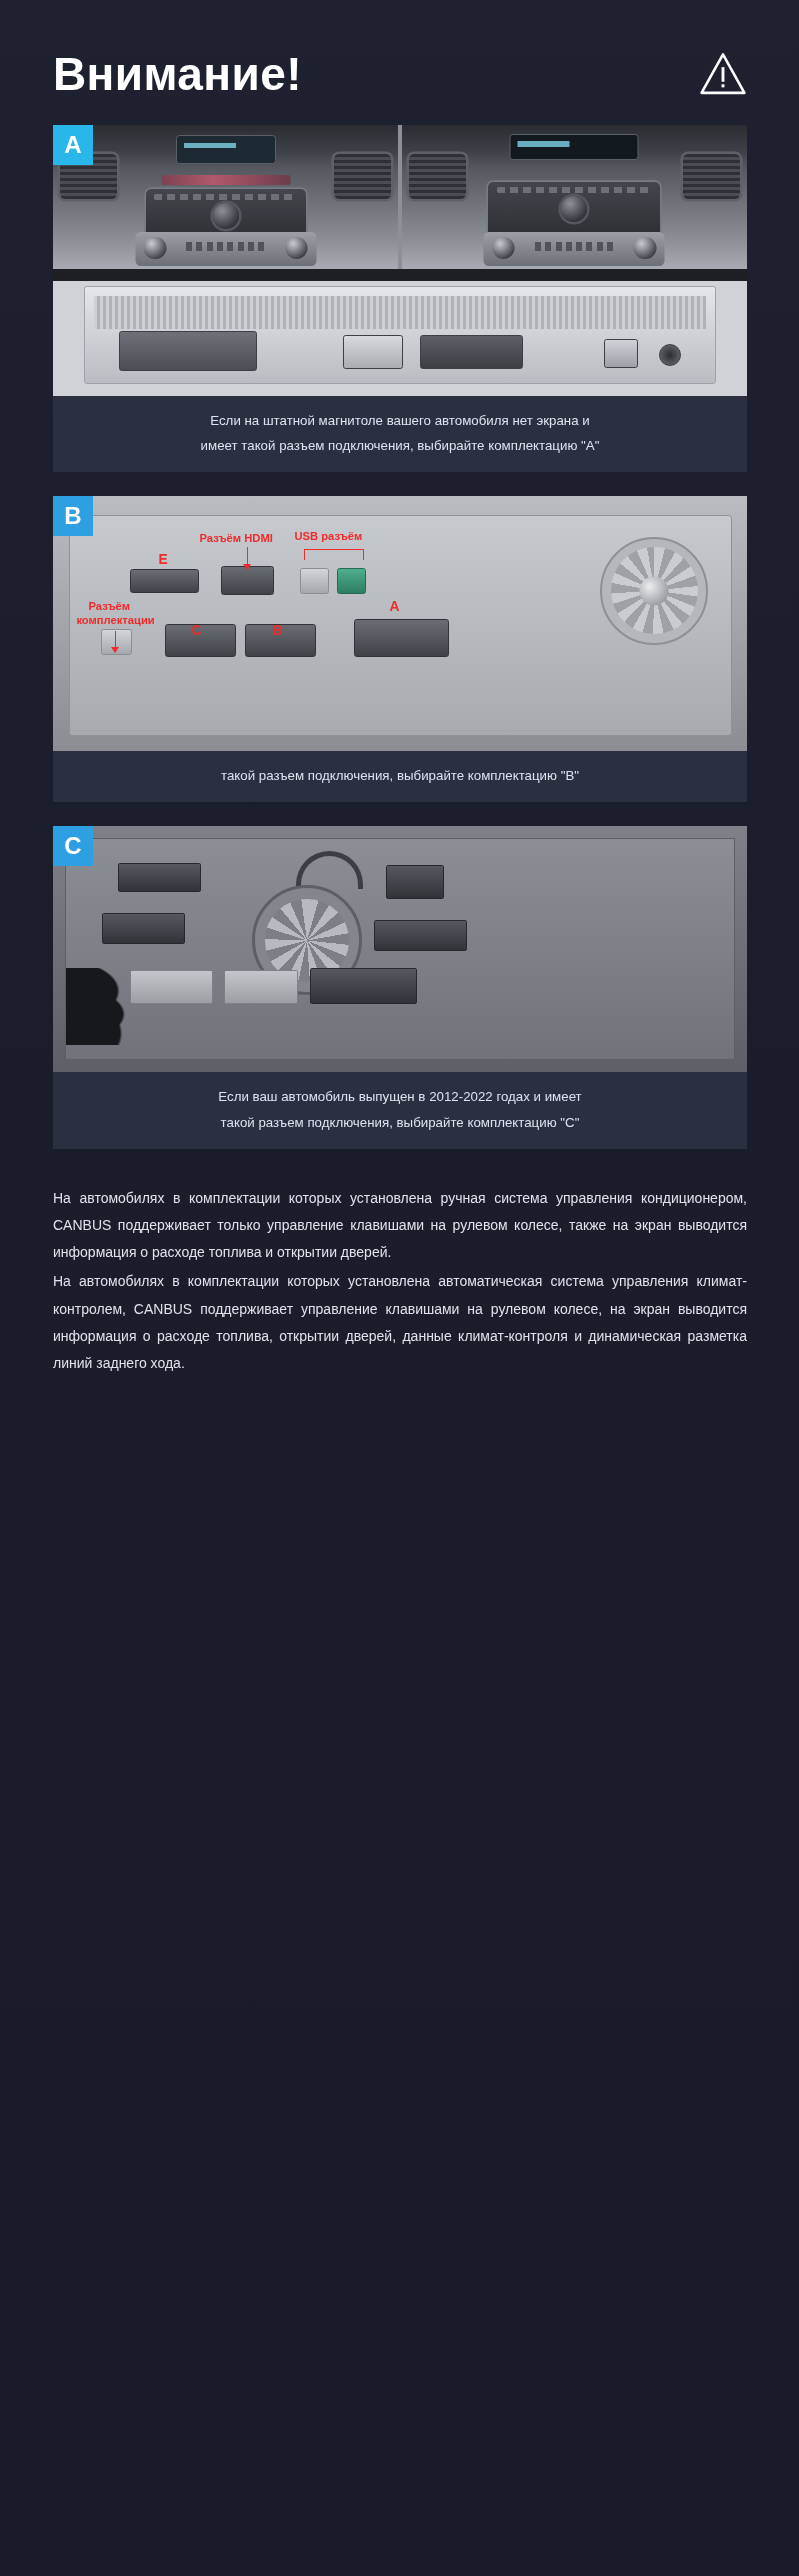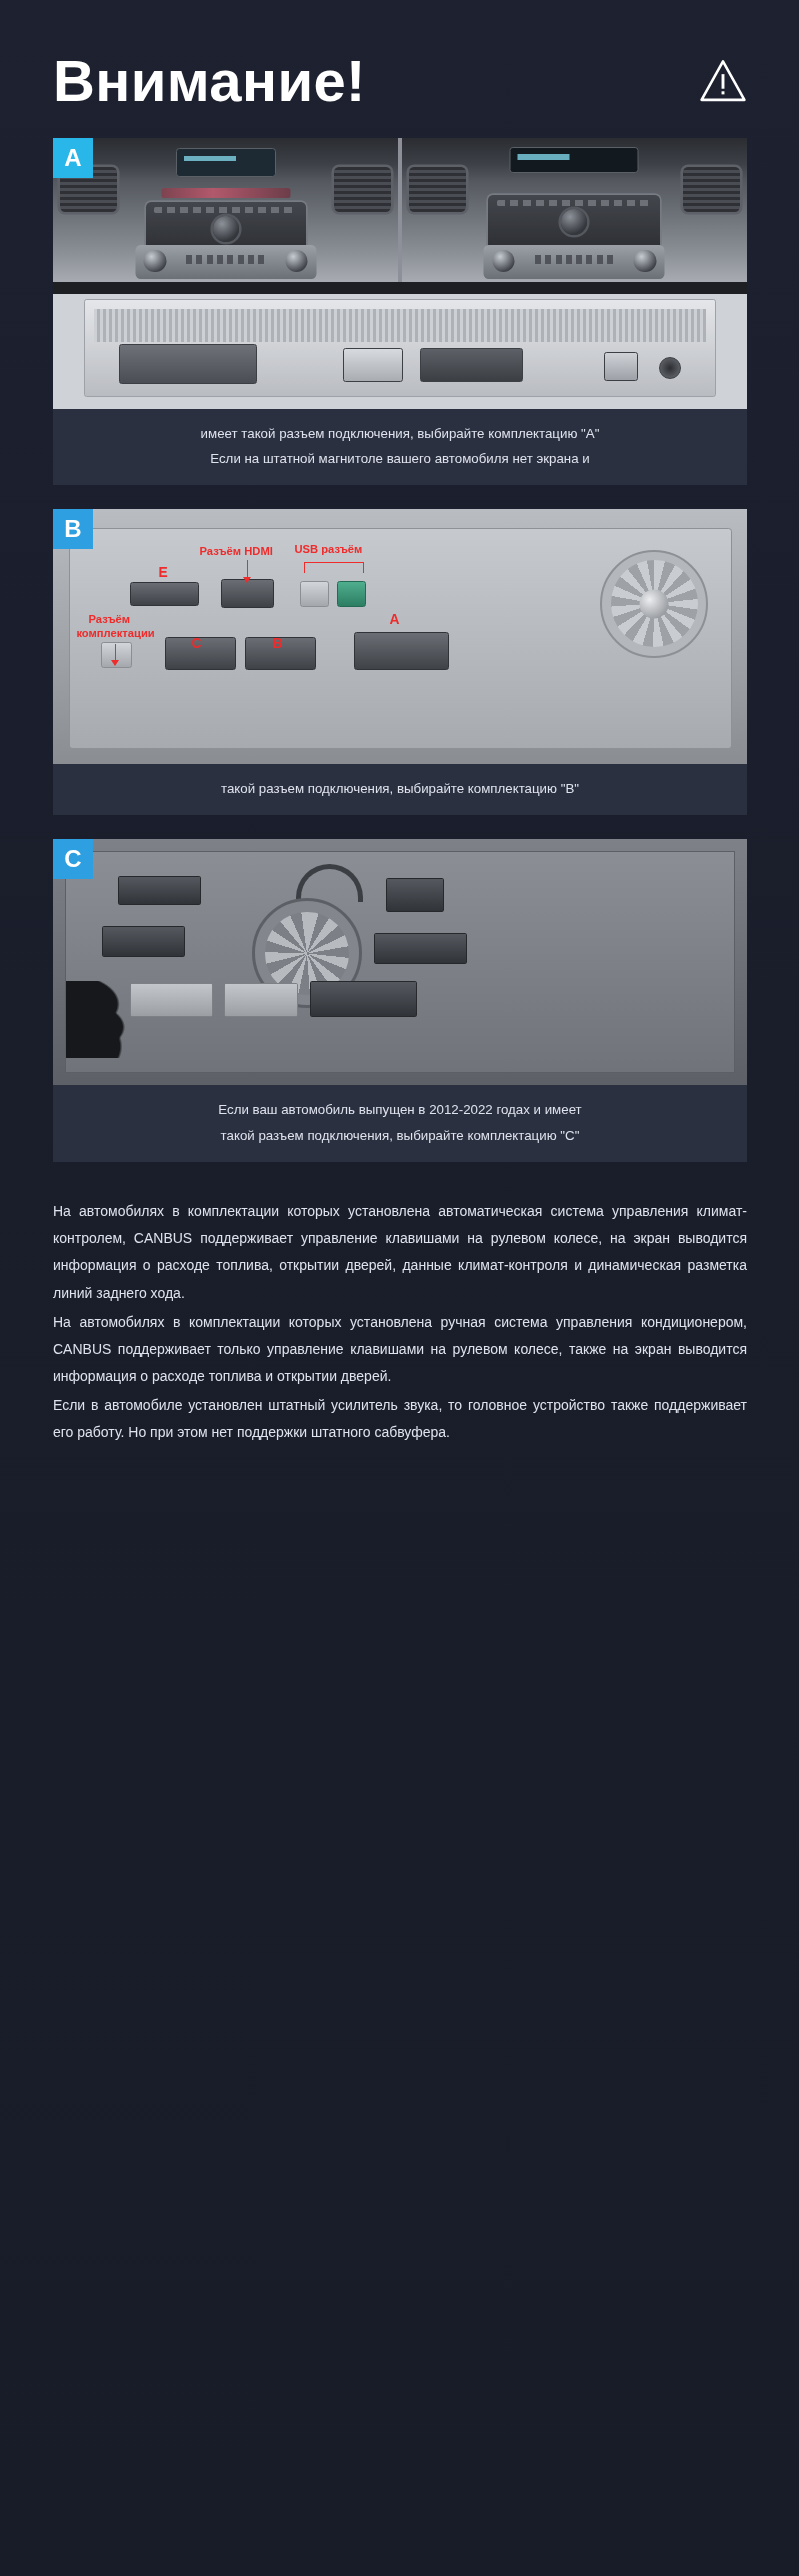--- a/index.html
+++ b/index.html
@@ -17,21 +17,21 @@
     overflow: hidden;
   }
   
   .header {
     display: flex;
     align-items: center;
     justify-content: space-between;
     padding: 47px 53px 0 53px;
   }
   .title {
-    font-size: 58px;
+    font-size: 46px;
     font-weight: bold;
     color: #ffffff;
     letter-spacing: 0.4px;
     text-align: right;
   }
   .warn-icon { width: 48px; height: 48px; }
   .warn-icon svg { display: block; }
 
   .intro {
     margin: 34px 53px 0 53px;
@@ -392,22 +392,22 @@
           <div class="ribs"></div>
           <div class="conn big"></div>
           <div class="conn mid"></div>
           <div class="conn mid2"></div>
           <div class="conn sm"></div>
           <div class="conn tiny"></div>
         </div>
       </div>
     </div>
     <div class="caption">
+      <span class="line">Если на штатной магнитоле вашего автомобиля нет экрана и</span>
       <span class="line">имеет такой разъем подключения, выбирайте комплектацию "A"</span>
-      <span class="line">Если на штатной магнитоле вашего автомобиля нет экрана и</span>
     </div>
   </div>
 
   <div class="block">
     <div class="photo-wrap">
       <div class="badge b">B</div>
       <div class="b-photo">
         <div class="b-panel">
           <div class="fan"></div>
 
@@ -460,19 +460,18 @@
         </div>
       </div>
     </div>
     <div class="caption">
       <span class="line">Если ваш автомобиль выпущен в 2012-2022 годах и имеет</span>
       <span class="line">такой разъем подключения, выбирайте комплектацию "C"</span>
     </div>
   </div>
 
   <div class="footer">
+    <p>На автомобилях в комплектации которых установлена ручная система управления кондиционером, CANBUS поддерживает только управление клавишами на рулевом колесе, также на экран выводится информация о расходе топлива и открытии дверей.</p>
     <p>На автомобилях в комплектации которых установлена автоматическая система управления климат-контролем, CANBUS поддерживает управление клавишами на рулевом колесе, на экран выводится информация о расходе топлива, открытии дверей, данные климат-контроля и динамическая разметка линий заднего хода.</p>
-    <p>На автомобилях в комплектации которых установлена ручная система управления кондиционером, CANBUS поддерживает только управление клавишами на рулевом колесе, также на экран выводится информация о расходе топлива и открытии дверей.</p>
-    <p>Если в автомобиле установлен штатный усилитель звука, то головное устройство также поддерживает его работу. Но при этом нет поддержки штатного сабвуфера.</p>
   </div>
 
 </div>
 
 
 </body></html>

